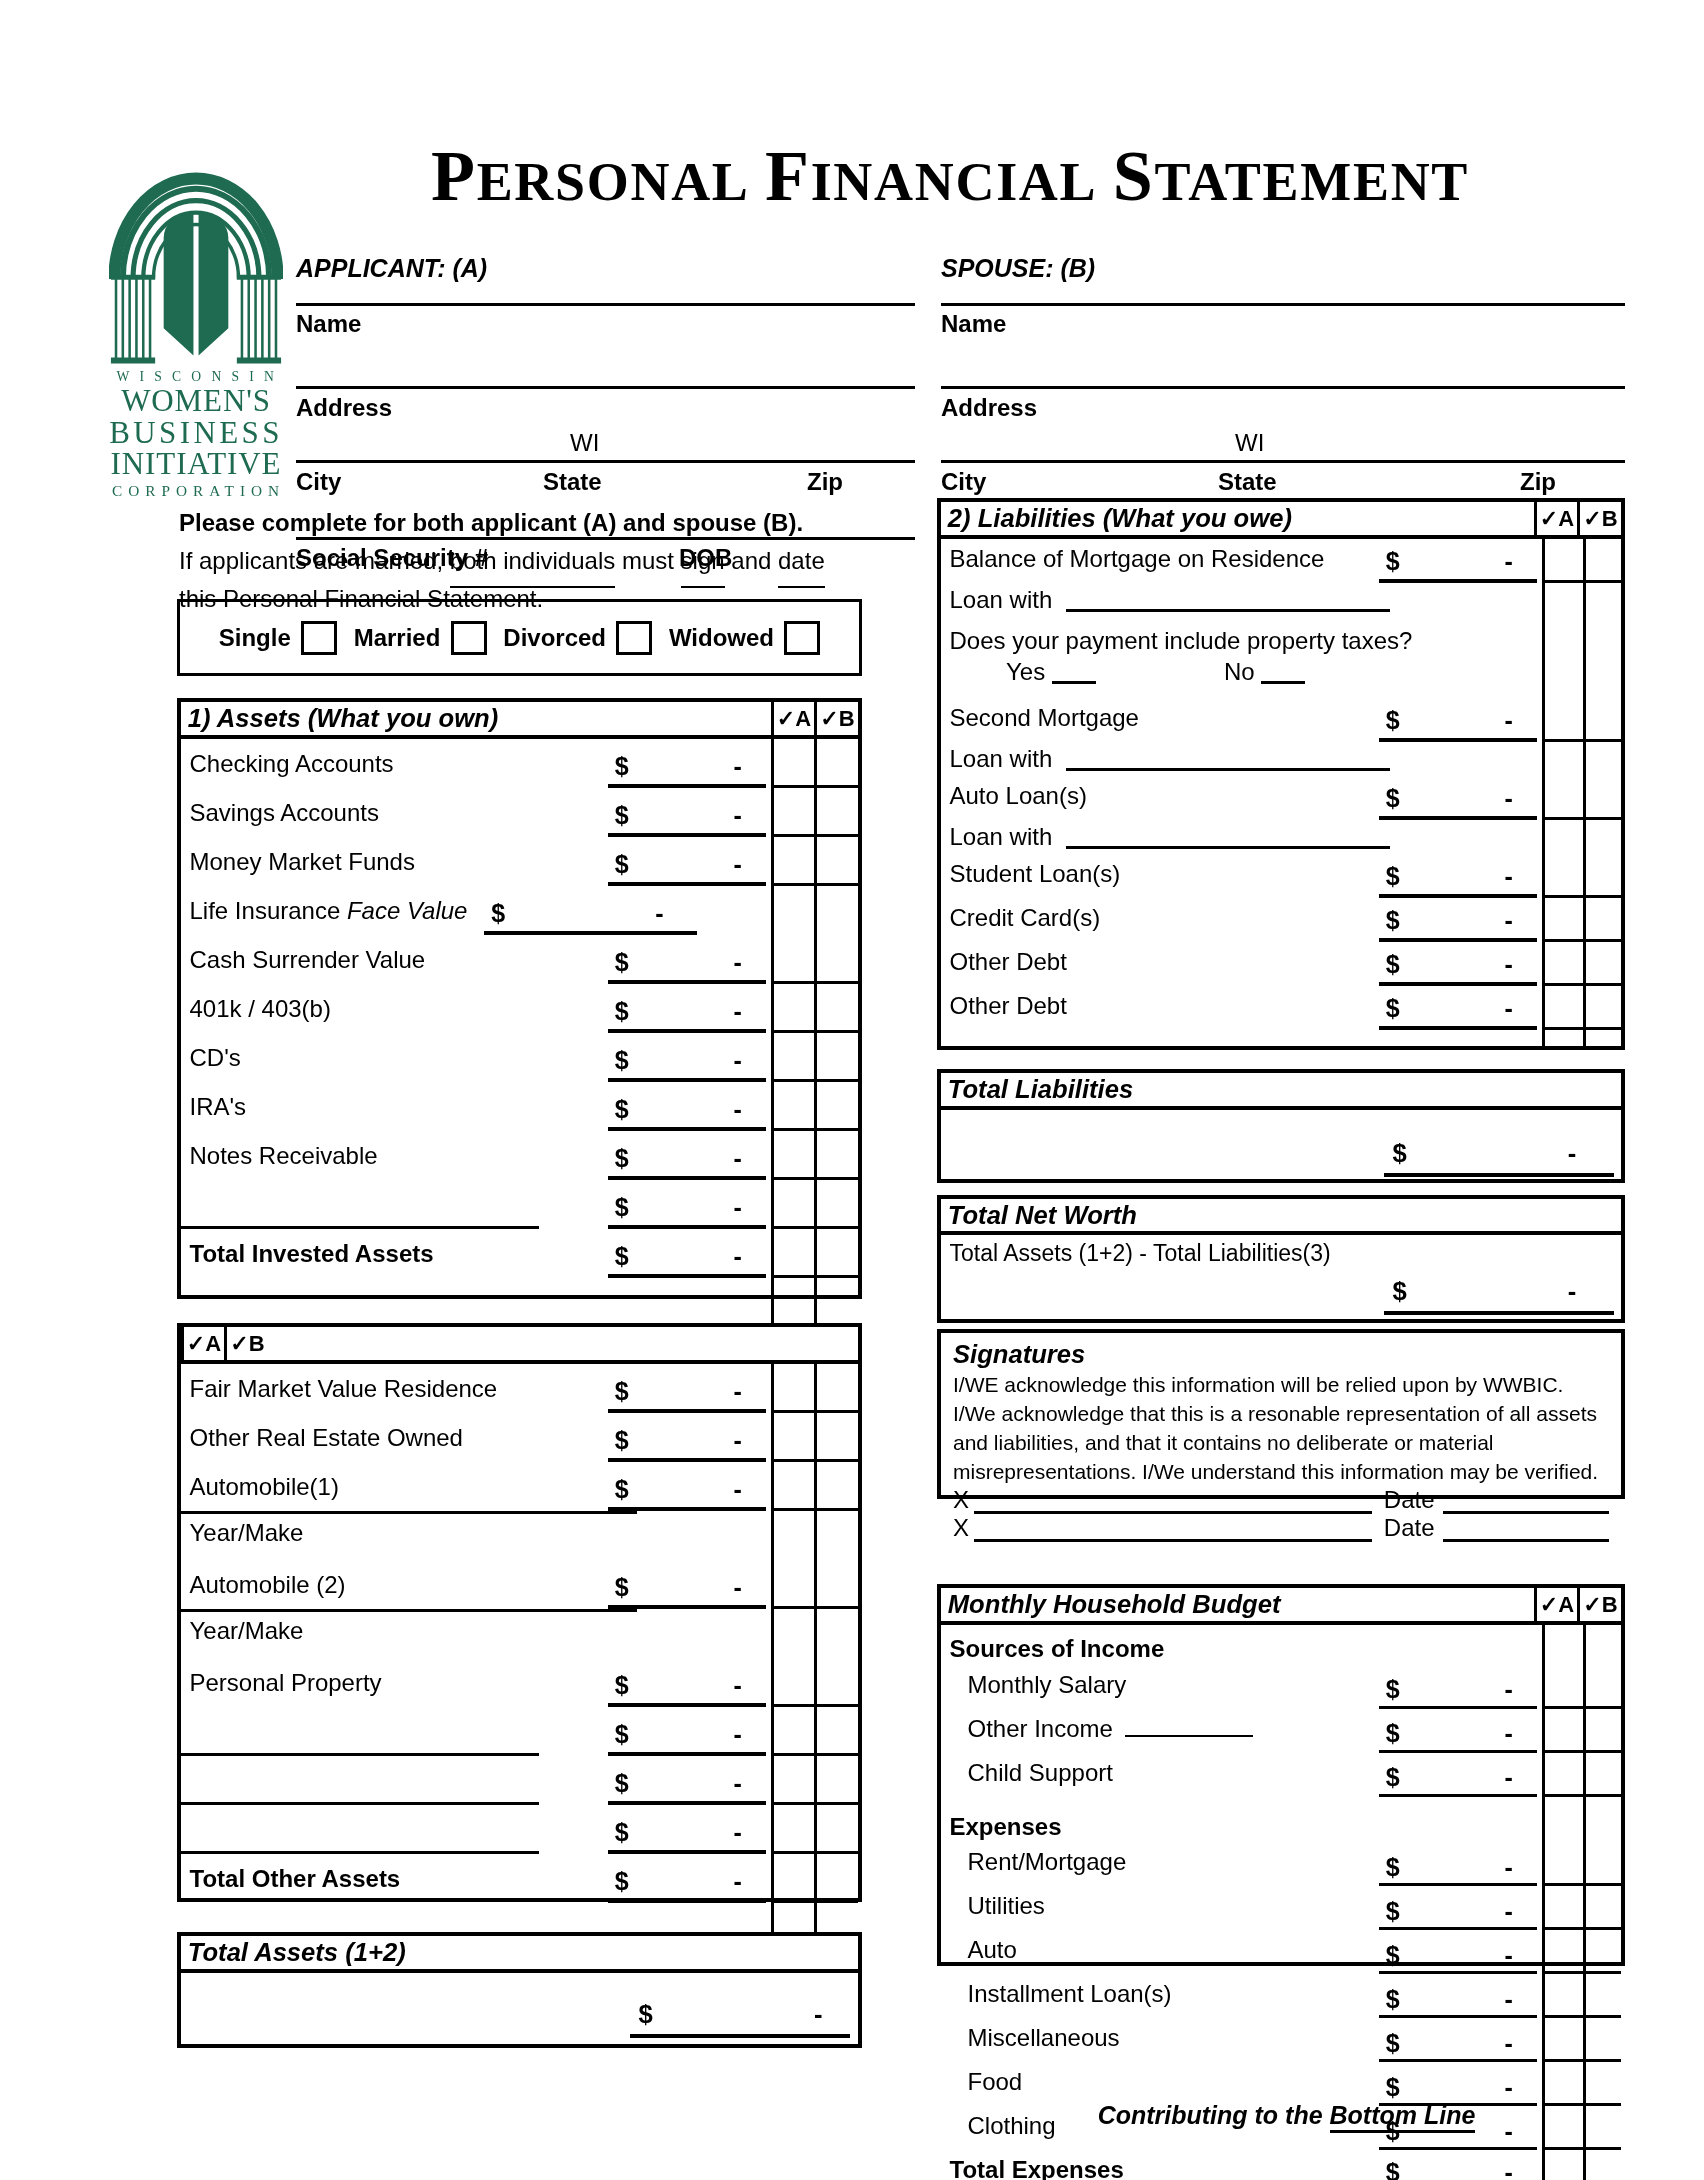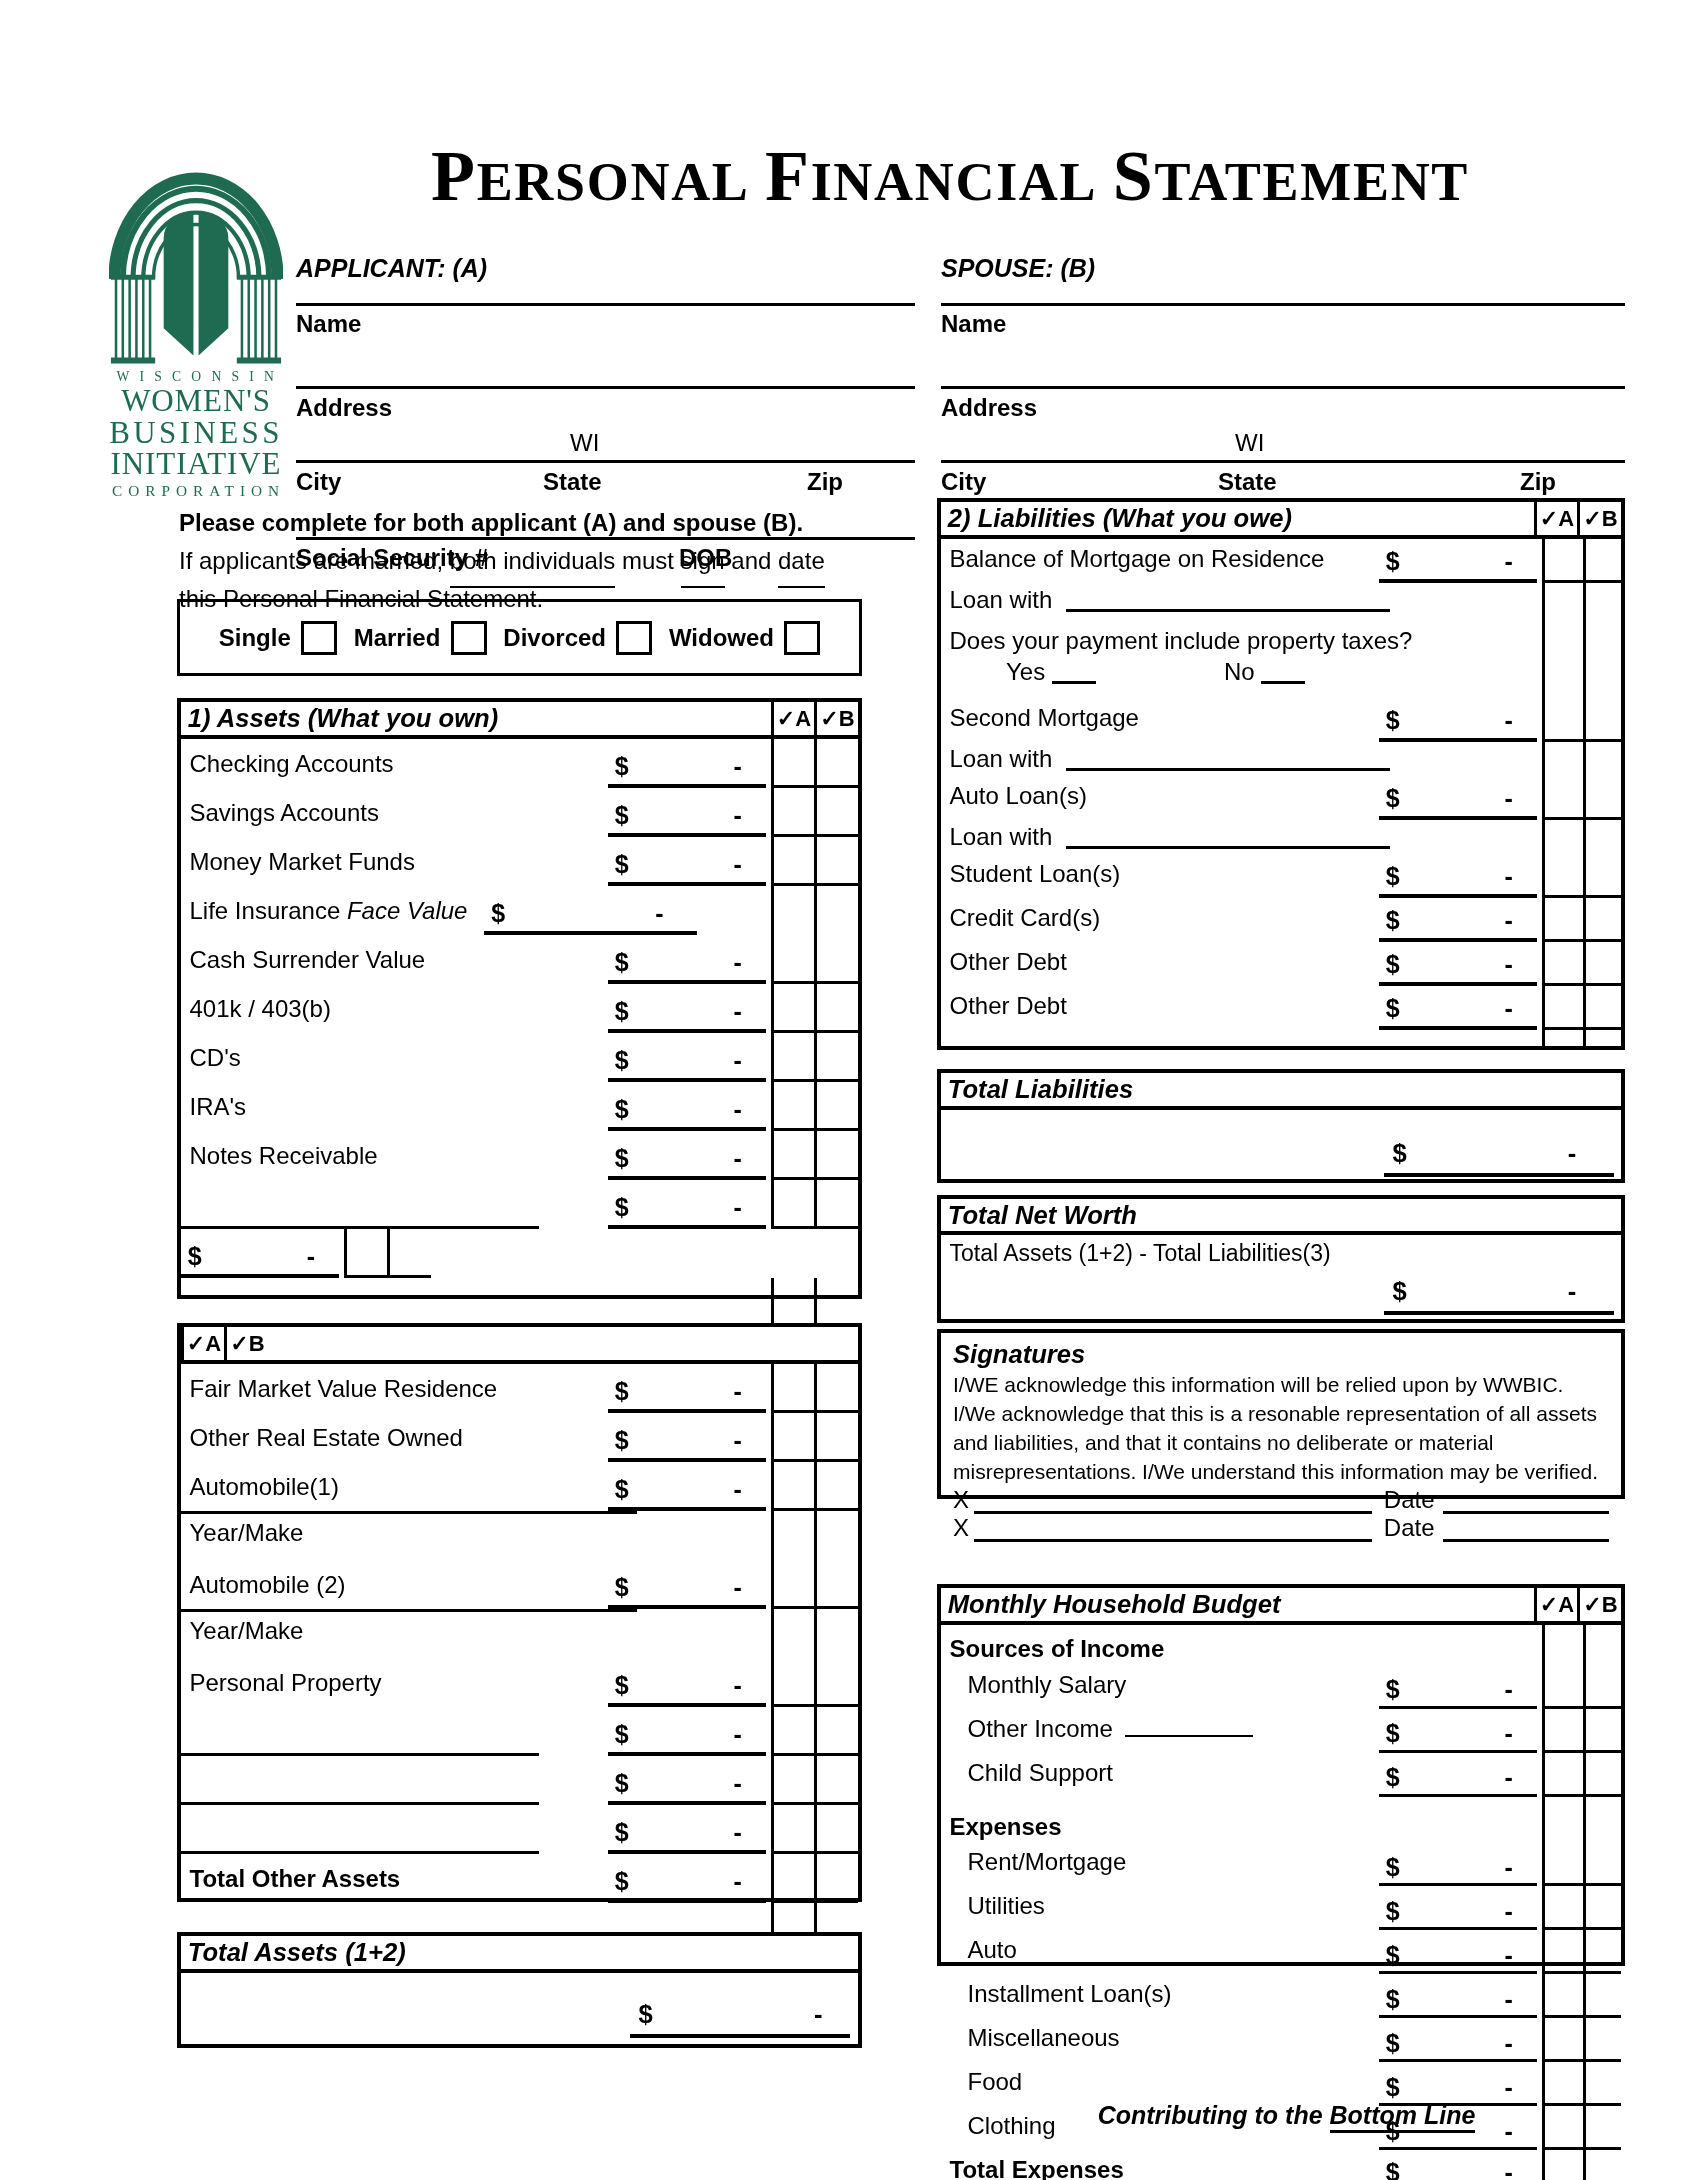--- a/index.html
+++ b/index.html
@@ -297,20 +297,21 @@
         <div class="lb"></div>
         <div class="sp"></div>
         <div class="amt">
             <span>$</span>
             <span>-</span>
           </div>
         <div class="ca"></div>
           <div class="cb"></div>
       </div>
       <div class="rw m tot">
+        <div class="lb">Total Invested Assets</div>
         <div class="amt">
             <span>$</span>
             <span>-</span>
           </div>
         <div class="ca"></div>
           <div class="cb"></div>
       </div>
       <div class="rw fill">
           <div class="lb"></div>
           <div class="ca"></div>

